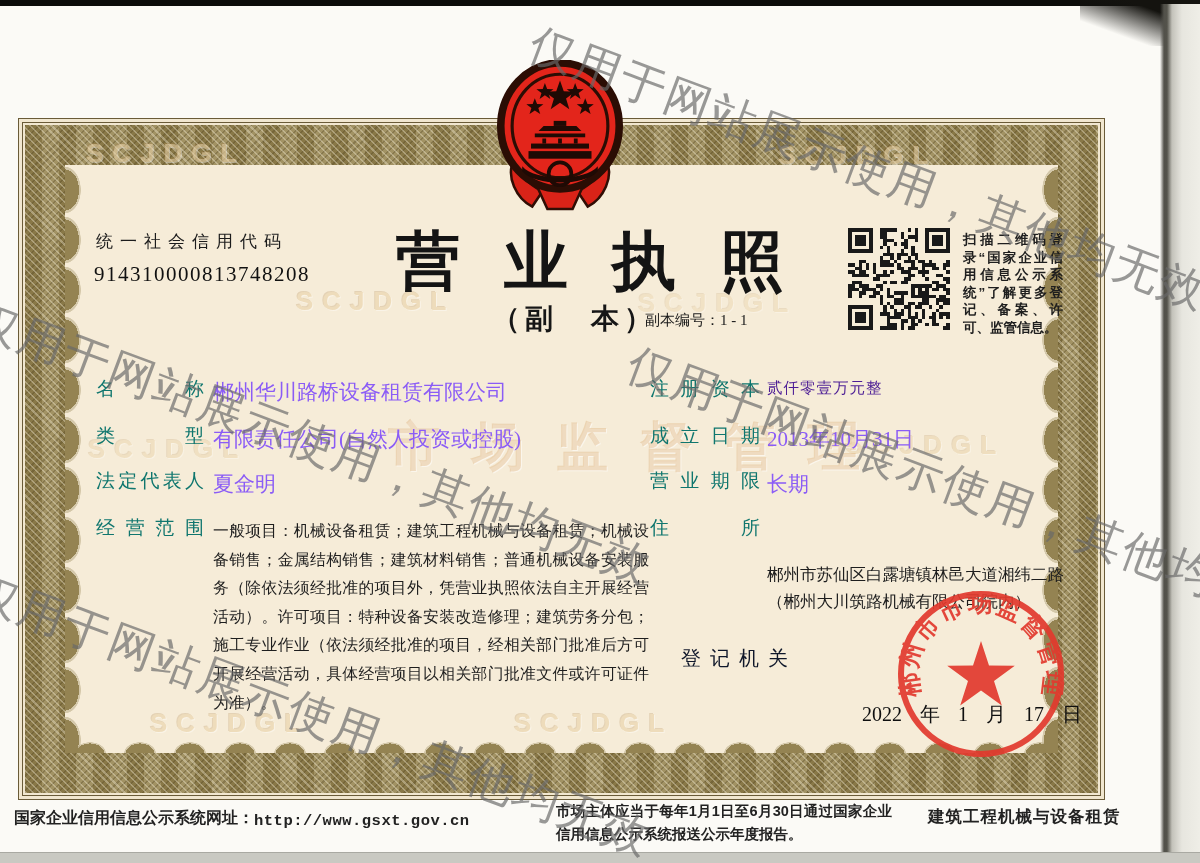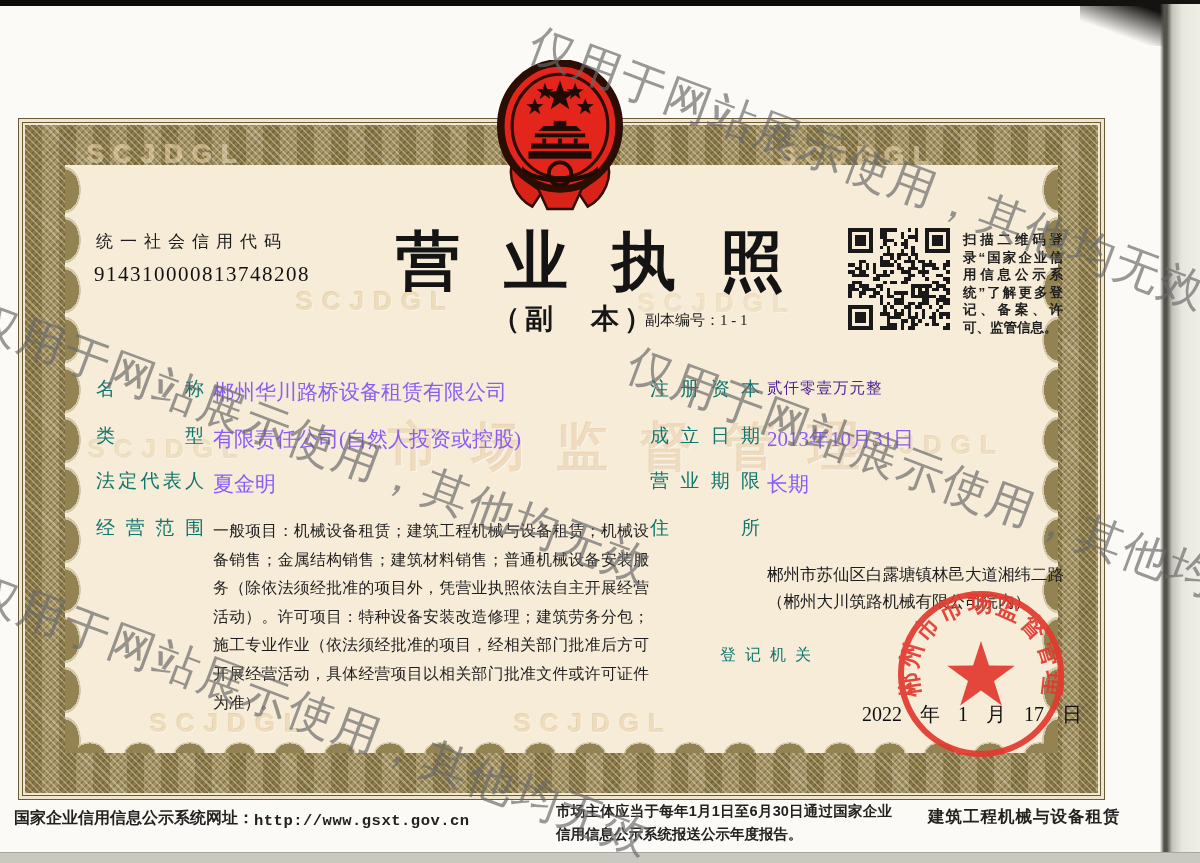--- a/index.html
+++ b/index.html
@@ -83,21 +83,21 @@
   .row{position:absolute;display:flex;z-index:2;}
   .f-label{display:inline-block;font-size:19px;color:#0f766e;
     text-align:justify;text-align-last:justify;flex:none;}
   .f-label.w-l{width:108px;}
   .f-label.w-r{width:110px;}
   .f-value{font-size:21px;color:#8b5cf6;padding-top:2px;}
   .scope-value{width:436px;font-size:15.8px;line-height:28.6px;text-align:justify;color:#1e1e1e;}
   .addr-value{width:310px;font-size:16.5px;line-height:27px;color:#1e1e1e;margin-top:44px;}
   .capital-value{font-size:15.5px;letter-spacing:1px;color:#4c1d95;}
 
-  .registry-label{left:720px;top:645px;font-size:16px;letter-spacing:9px;color:#0f766e;z-index:2;}
+  .registry-label{left:681px;top:645px;font-size:20px;letter-spacing:9px;color:#0f172a;z-index:2;}
   .reg-date{left:842px;top:701px;font-size:20px;word-spacing:13px;color:#0f0f0f;z-index:2;margin-left:20px;}
   .seal{left:892px;top:585px;width:178px;height:178px;z-index:3;opacity:.92;}
 
   .footer{z-index:2;color:#222;}
   .footer-left{left:14px;top:808px;font-size:16px;font-weight:bold;}
   .footer-left .url{font-family:"Liberation Mono","DejaVu Sans Mono",monospace;
     font-weight:bold;font-size:15.5px;letter-spacing:.5px;position:relative;top:2px;}
   .footer-mid{left:556px;top:800px;width:336px;font-size:14.5px;line-height:22.5px;
     font-weight:bold;text-align:justify;}
   .footer-right{left:928px;top:806px;font-size:16.5px;font-weight:bold;letter-spacing:1px;}

